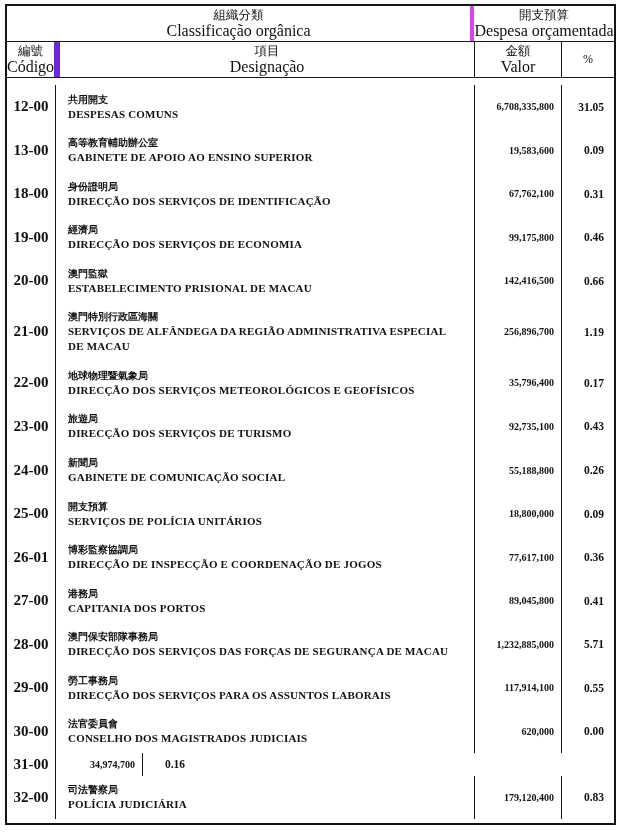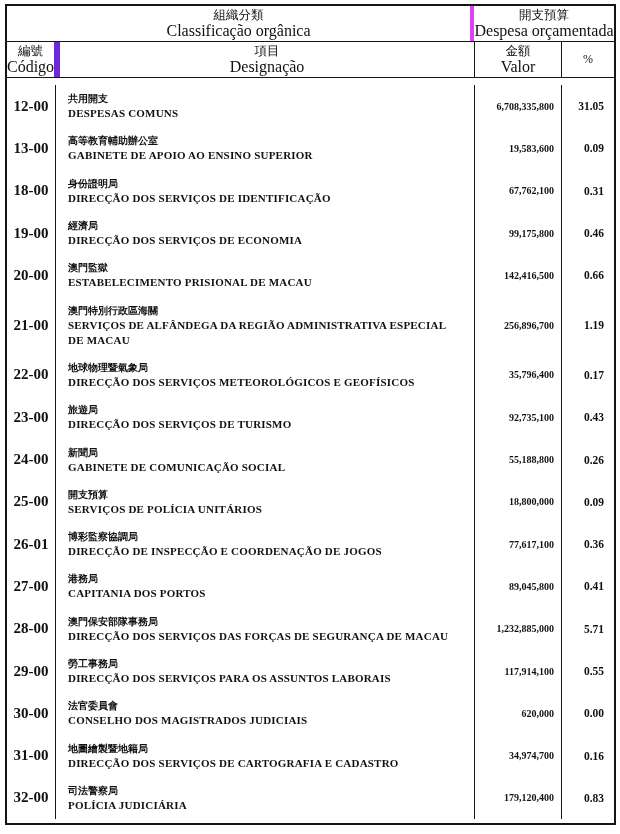--- a/index.html
+++ b/index.html
@@ -253,24 +253,20 @@
     <div class="cell cell-name">
       <div class="name-zh">法官委員會</div>
       <div class="name-pt">CONSELHO DOS MAGISTRADOS JUDICIAIS</div>
     </div>
     <div class="cell cell-value">620,000</div>
     <div class="cell cell-pct">0.00</div>
   </div>
 
   <div class="entry">
     <div class="cell cell-code">31-00</div>
-    <div class="cell cell-name">
-      <div class="name-zh">地圖繪製暨地籍局</div>
-      <div class="name-pt">DIRECÇÃO DOS SERVIÇOS DE CARTOGRAFIA E CADASTRO</div>
-    </div>
     <div class="cell cell-value">34,974,700</div>
     <div class="cell cell-pct">0.16</div>
   </div>
 
   <div class="entry">
     <div class="cell cell-code">32-00</div>
     <div class="cell cell-name">
       <div class="name-zh">司法警察局</div>
       <div class="name-pt">POLÍCIA JUDICIÁRIA</div>
     </div>

